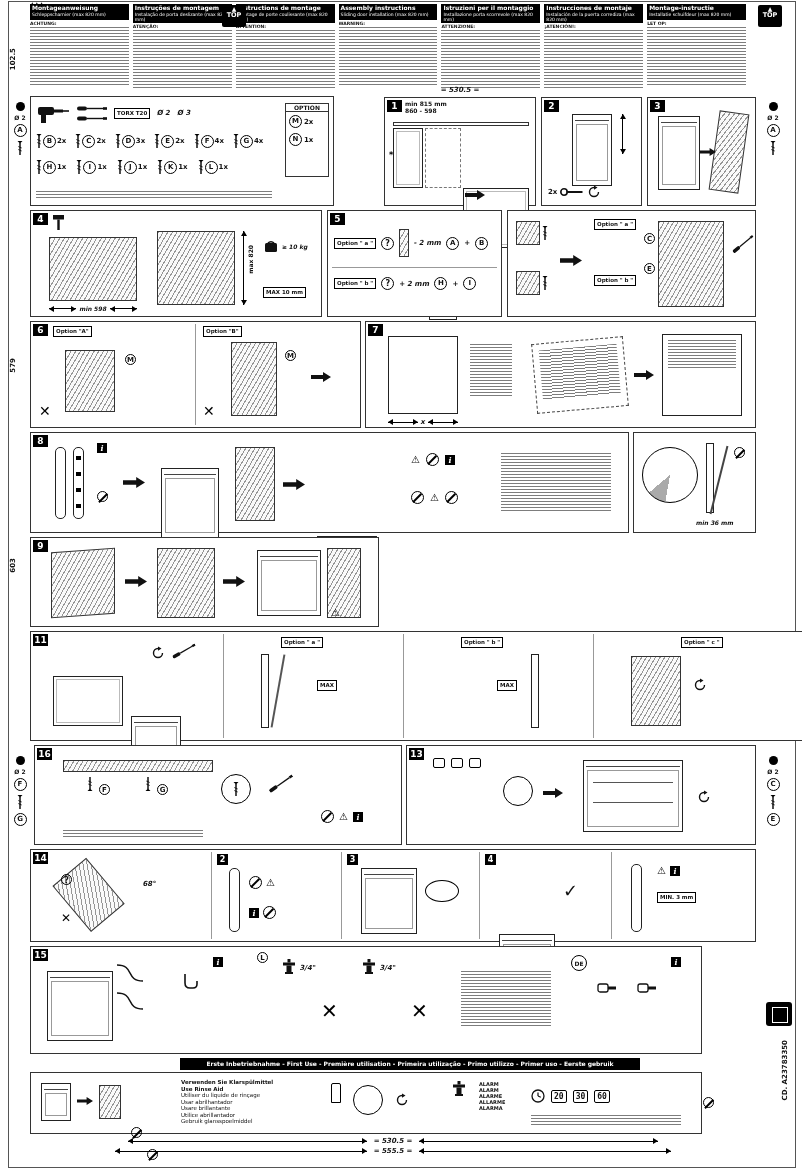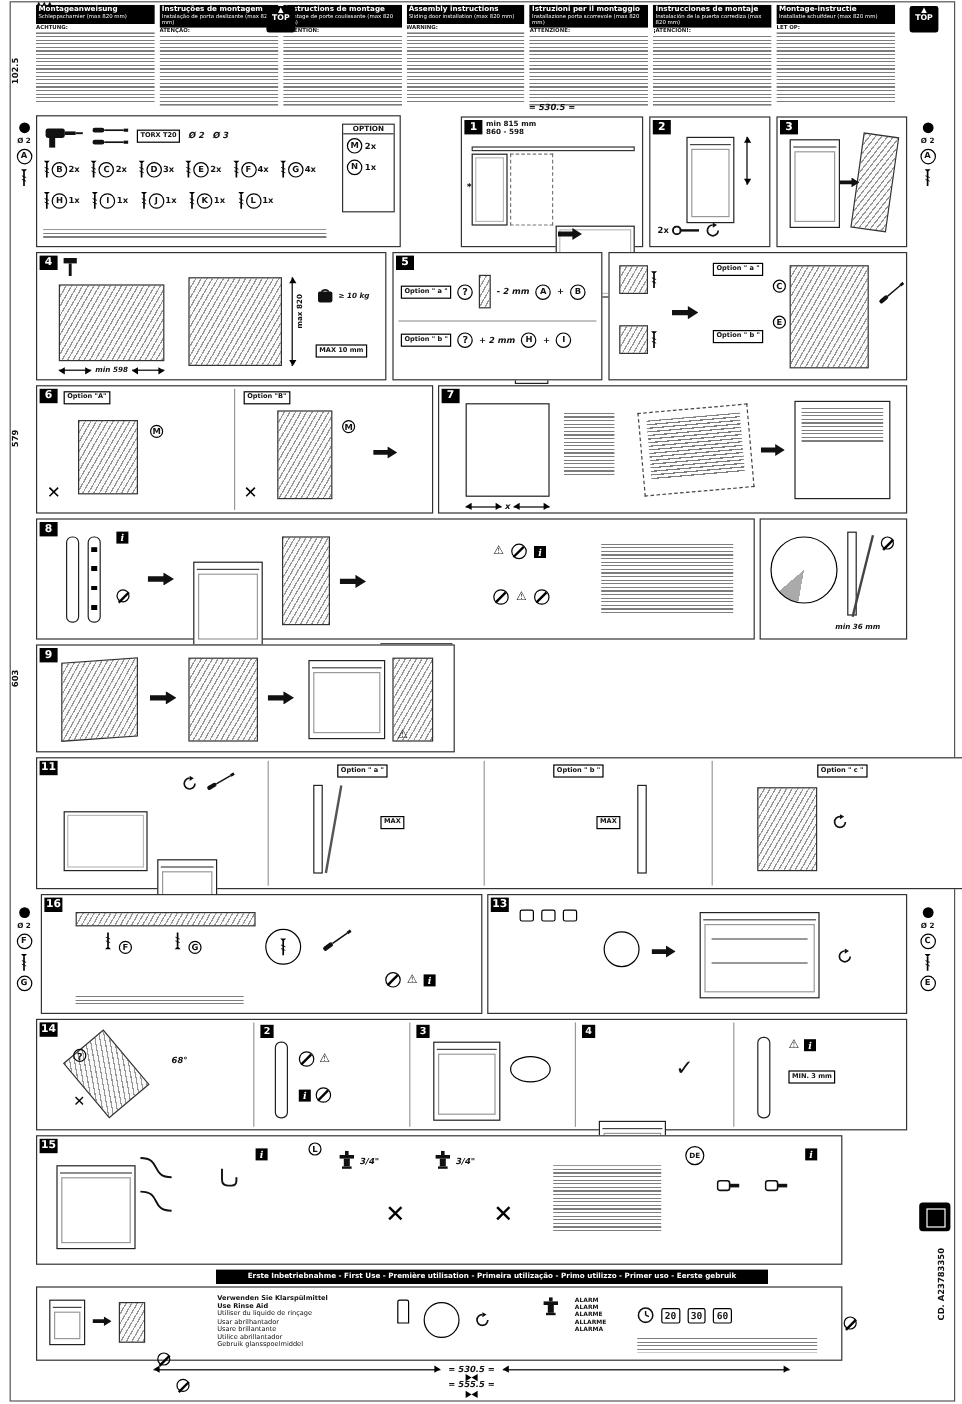--- a/index.html
+++ b/index.html
@@ -750,20 +750,20 @@
     </div>
     <div class="greek abs" style="left:500px;top:42px;width:150px;height:12px;"></div>
   </div>
 
   <div class="abs" style="left:38px;top:1137px;width:710px;">
     <div class="row" style="width:530px;margin:0 auto;">
       <div class="dimline"></div>
       <span class="dimtxt" style="padding:0 4px;">= 530.5 =</span>
       <div class="dimline"></div>
     </div>
-    <div class="row" style="width:556px;margin:2px auto 15px;flex-direction:column;">
+    <div class="row" style="width:556px;margin:2px auto 15px;">
       <div class="dimline"></div>
       <span class="dimtxt" style="padding:0 4px;">= 555.5 =</span>
       <div class="dimline"></div>
     </div>
   </div>
 
 </div>
 
 </body></html>

